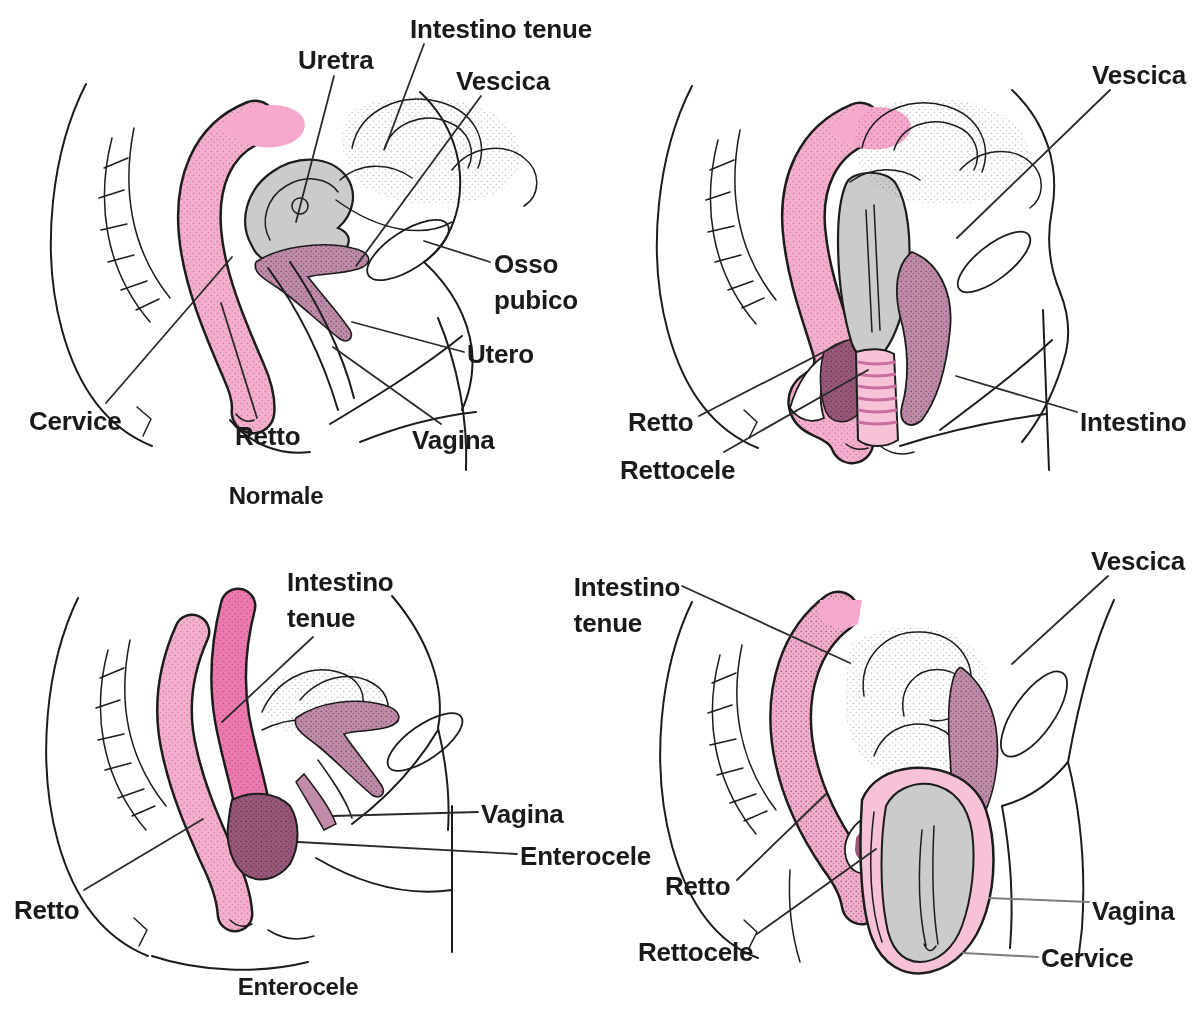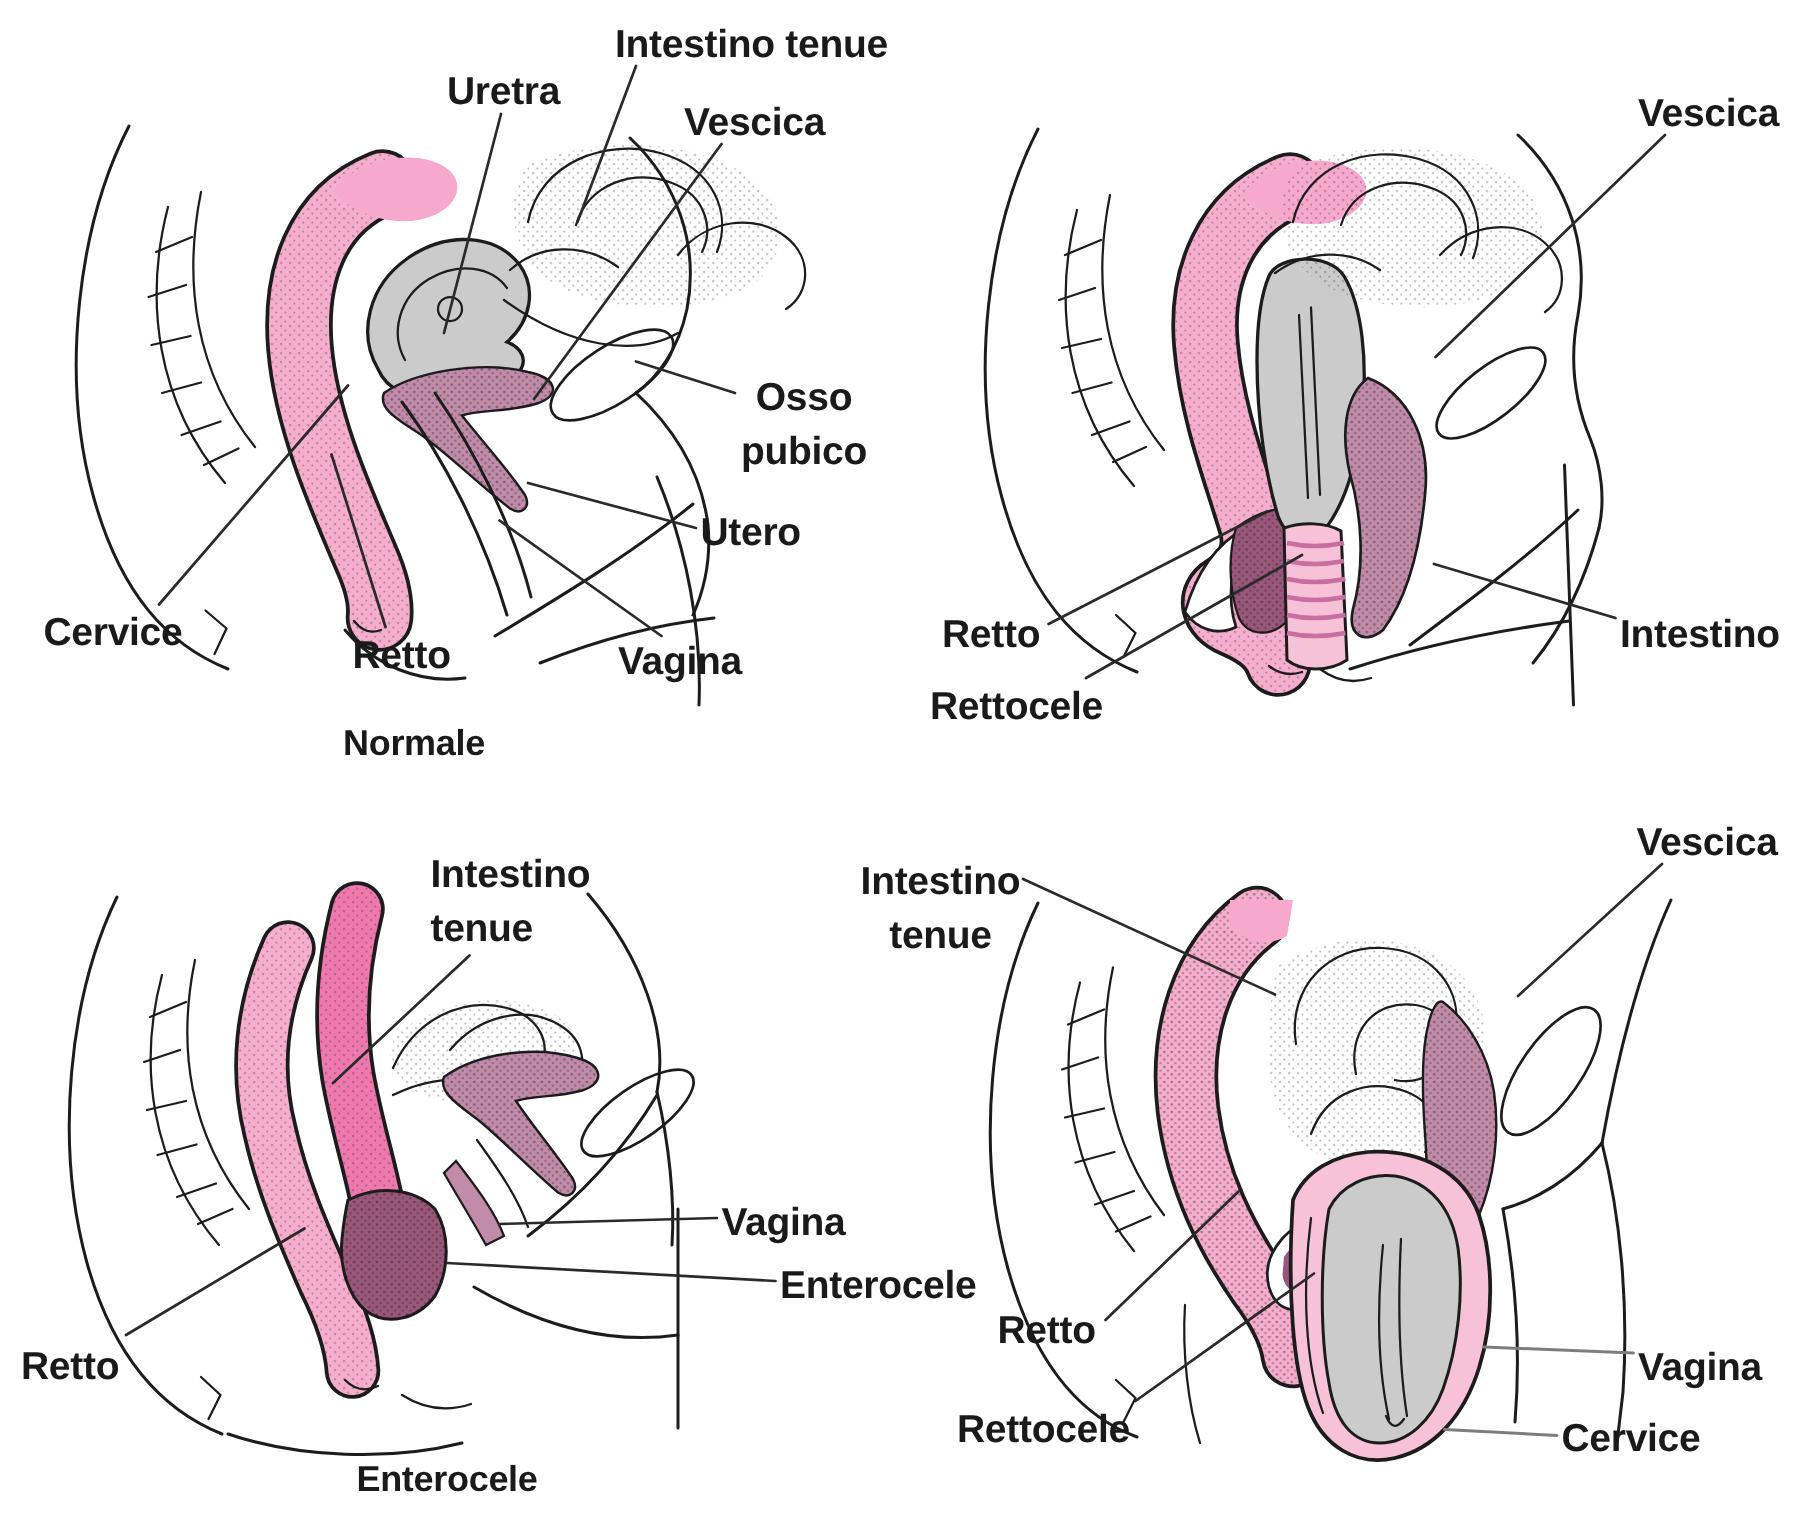--- a/index.html
+++ b/index.html
@@ -10,21 +10,21 @@
   }
   .stage{position:absolute;inset:0;width:972px;height:1024px;}
   svg{position:absolute;left:0;top:0;}
   .lbl{
     position:absolute;
     font-size:26px;font-weight:600;line-height:1.38;
     color:var(--text,#1a1a1a);
     white-space:pre-line;
     letter-spacing:-0.2px;
   }
-  .center{transform:translateX(-50%);text-align:center;}
+  .center{transform:translateX(-50%);}
   .caption{font-size:24px;font-weight:600;}
   
   .ink{fill:none;stroke:var(--ink);stroke-width:2;stroke-linecap:round;stroke-linejoin:round;}
   .ink-thin{fill:none;stroke:var(--ink);stroke-width:1.5;stroke-linecap:round;stroke-linejoin:round;}
   .leader{fill:none;stroke:var(--leader);stroke-width:1.8;stroke-linecap:round;}
   .leader-gray{fill:none;stroke:var(--leader_gray);stroke-width:2;stroke-linecap:round;}
   .f-pinkflat{fill:var(--pink_flat);}
   .f-pale{fill:var(--pink_pale);}
   .f-mauve{fill:var(--mauve);}
   .f-mauvedark{fill:var(--mauve_dark);}

